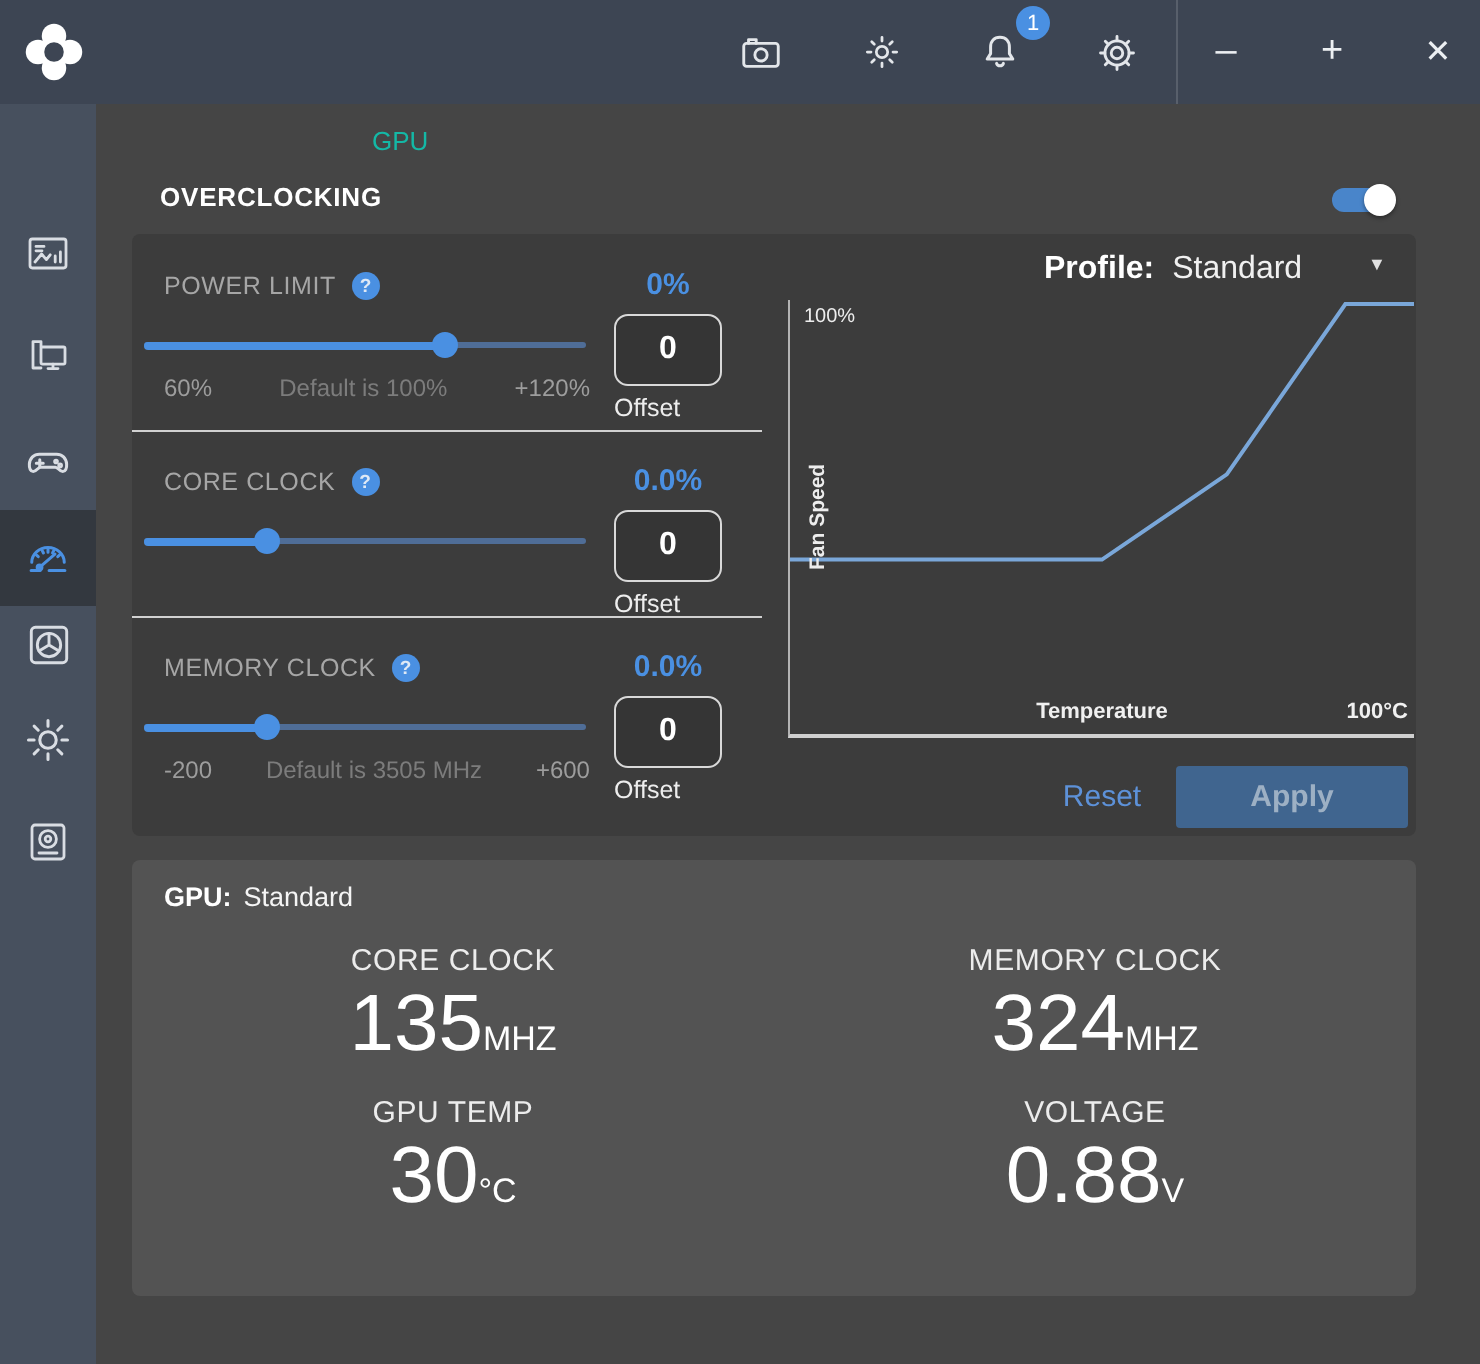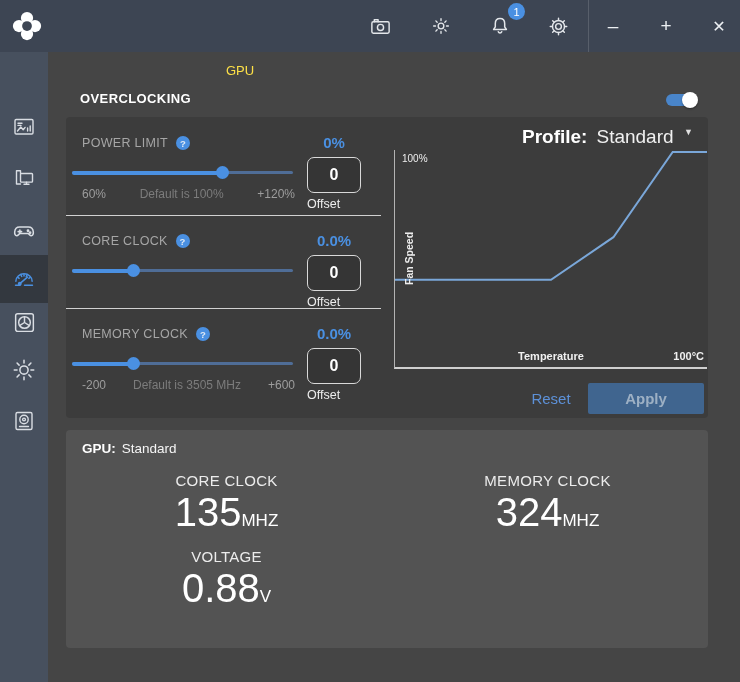--- a/index.html
+++ b/index.html
@@ -20,21 +20,21 @@
   .win-btn { position:absolute; top:0; width:40px; height:52px; display:flex; align-items:center; justify-content:center;
              color:#eceff2; font-size:19px; font-weight:300; cursor:pointer; }
   
   .sidebar { position:absolute; left:0; top:52px; width:48px; height:630px; background:#47505e; }
   .side-item { position:absolute; left:0; width:48px; height:48px; display:flex; align-items:center; justify-content:center; cursor:pointer; }
   .side-item svg { stroke:#d9dde3; fill:none; stroke-width:1.4; stroke-linecap:round; stroke-linejoin:round; }
   .side-item.active { background:#33383f; }
   .side-item.active svg { stroke:#4a90e2; }
   
   .main { position:absolute; left:48px; top:52px; width:692px; height:630px; background:#454545; }
-  .gpu-tab { position:absolute; left:138px; top:11px; font-size:13px; color:#fde047; cursor:pointer;margin-left:40px; }
+  .gpu-tab { position:absolute; left:138px; top:11px; font-size:13px; color:#14b8a6; cursor:pointer; }
   .oc-title { position:absolute; left:32px; top:39px; font-size:13px; font-weight:bold; color:#ffffff; letter-spacing:0.4px; }
   .toggle { position:absolute; left:618px; top:40px; width:30px; height:16px; cursor:pointer; }
   .toggle .track { position:absolute; left:0; top:2px; width:30px; height:12px; border-radius:6px; background:#4a90e2; opacity:0.85; }
   .toggle .knob { position:absolute; right:-2px; top:0; width:16px; height:16px; border-radius:50%; background:#ffffff; box-shadow:0 1px 2px rgba(0,0,0,0.4); }
   
   .oc-card { position:absolute; left:18px; top:65px; width:642px; height:301px; background:#3c3c3c; border-radius:4px; }
   .sep { position:absolute; left:0; width:315px; height:1px; background:rgba(235,235,235,0.85); }
   .slider-section { position:absolute; left:0; width:315px; }
   .sl-label { position:absolute; left:16px; top:19px; font-size:12.5px; color:#a6a6a6; letter-spacing:0.3px; display:flex; align-items:flex-start; }
   .help { display:inline-flex; width:14px; height:14px; margin-left:8px; border-radius:50%; background:#4a90e2;
@@ -45,21 +45,21 @@
   .slider-fill  { position:absolute; left:0; top:5.5px; height:4px; border-radius:2px; background:#4a90e2; }
   .slider-thumb { position:absolute; top:1px; width:13px; height:13px; margin-left:-6.5px; border-radius:50%; background:#4a90e2; }
   .sl-range { position:absolute; left:16px; top:70px; width:213px; display:flex; justify-content:space-between; font-size:12px; }
   .sl-range .mn, .sl-range .mx { color:#9d9d9d; }
   .sl-range .df { color:#7c7c7c; }
   .offset-box { position:absolute; left:241px; top:40px; width:54px; height:36px; background:#353535;
                 border:1px solid #d9d9d9; border-radius:7px; color:#ffffff; font-size:16px; font-weight:bold;
                 display:flex; align-items:center; justify-content:center; cursor:text; }
   .offset-lbl { position:absolute; left:241px; top:80px; width:54px; text-align:left; font-size:12.5px; color:#ededed; }
   
-  .profile-row { position:absolute; left:428px; top:9px; font-size:19px; color:#f0f0f0; cursor:pointer;padding-left:28px; }
+  .profile-row { position:absolute; left:428px; top:9px; font-size:16px; color:#f0f0f0; cursor:pointer;padding-left:28px; }
   .profile-row b { color:#ffffff; margin-right:9px; }
   .profile-caret { position:absolute; left:618px; top:10px; font-size:9px; color:#e0e0e0; cursor:pointer; }
   .chart { position:absolute; left:328px; top:33px; width:313px; height:219px;
            border-left:1px solid #b3b3b3; border-bottom:2px solid #cfcfcf; }
   .chart svg { position:absolute; left:0; top:0; width:100%; height:100%; }
   .chart-ymax { position:absolute; left:7px; top:3px; font-size:10px; color:#ededed; }
   .chart-ylabel { position:absolute; left:8px; top:0; height:100%; writing-mode:vertical-rl; transform:rotate(180deg);
                   display:flex; align-items:center; justify-content:center; font-size:10.5px; font-weight:bold; color:#ededed; }
   .chart-xlabel { position:absolute; left:0; right:0; bottom:5px; text-align:center; font-size:11px; font-weight:bold; color:#f0f0f0; }
   .chart-xmax { position:absolute; right:3px; bottom:5px; font-size:11px; font-weight:bold; color:#f0f0f0; }
@@ -278,20 +278,24 @@
       <div class="metrics">
         <div class="metric">
           <div class="m-label">CORE CLOCK</div>
           <div class="m-value"><span>135</span><span class="m-unit">MHZ</span></div>
         </div>
         <div class="metric">
           <div class="m-label">MEMORY CLOCK</div>
           <div class="m-value"><span>324</span><span class="m-unit">MHZ</span></div>
         </div>
         <div class="metric">
+          <div class="m-label">GPU TEMP</div>
+          <div class="m-value"><span>30</span><span class="m-unit">°C</span></div>
+        </div>
+        <div class="metric">
           <div class="m-label">VOLTAGE</div>
           <div class="m-value"><span>0.88</span><span class="m-unit">V</span></div>
         </div>
       </div>
     </div>
 
   </div>
 </div>
 
 </body></html>

